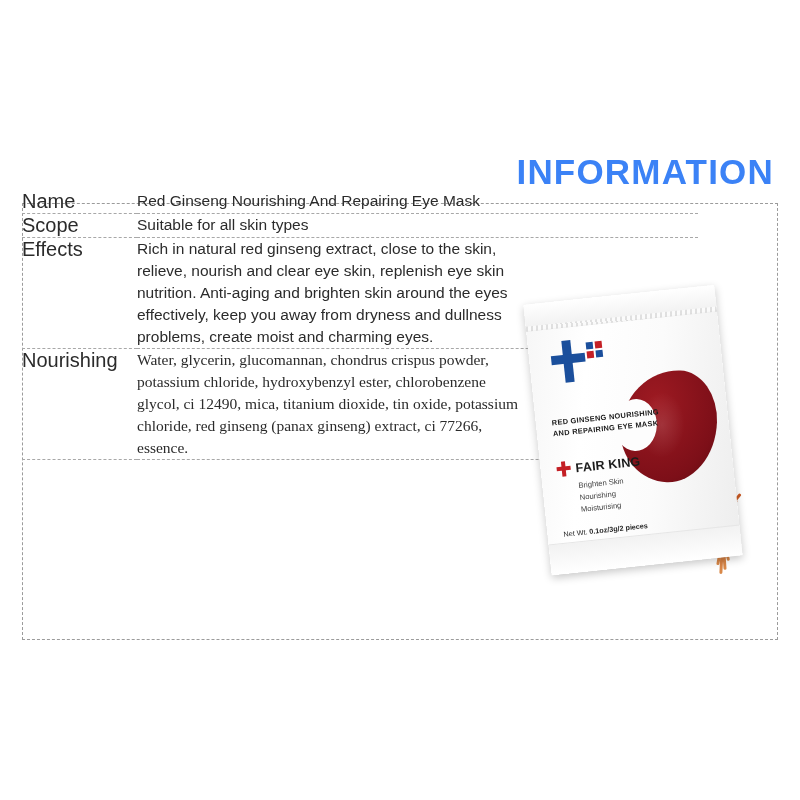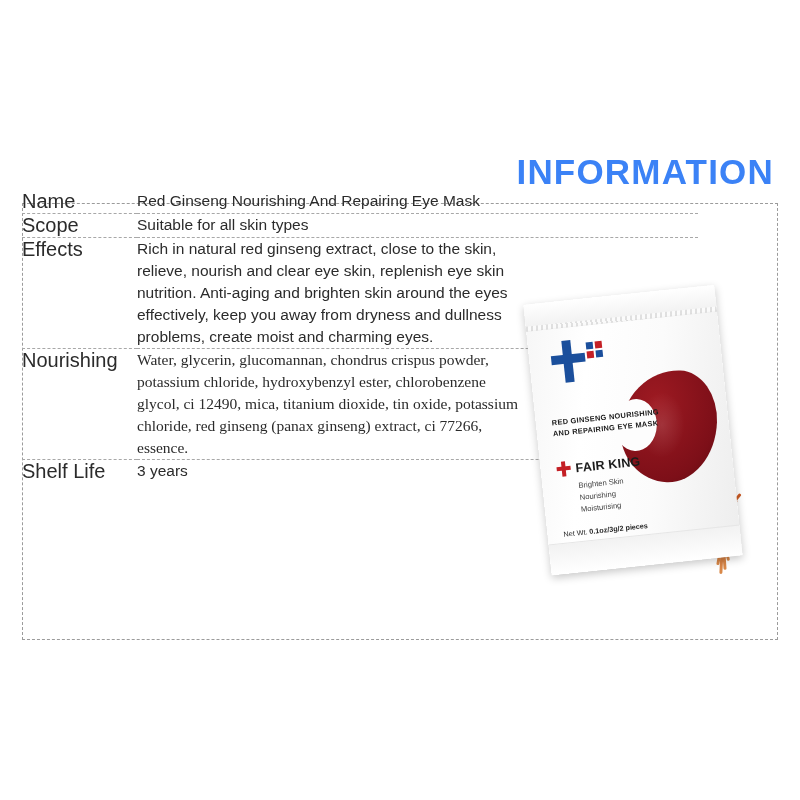--- a/index.html
+++ b/index.html
@@ -293,26 +293,20 @@
       <td class="value narrow">
         <div class="val-inner">Rich in natural red ginseng extract, close to the skin, relieve, nourish and clear eye skin, replenish eye skin nutrition.  Anti-aging and brighten skin around the eyes effectively, keep you away from dryness and dullness problems, create moist and charming eyes.</div>
       </td>
     </tr>
     <tr class="row">
       <td class="label">Nourishing</td>
       <td class="value narrow">
         <div class="val-inner wide">Water, glycerin, glucomannan, chondrus crispus powder, potassium chloride, hydroxybenzyl ester, chlorobenzene glycol, ci 12490, mica, titanium dioxide, tin oxide, potassium chloride, red ginseng (panax ginseng) extract, ci 77266, essence.</div>
       </td>
     </tr>
-    <tr class="row last">
-      <td class="label">Shelf Life</td>
-      <td class="value">
-        <div class="val-inner">3 years</div>
-      </td>
-    </tr>
   </tbody>
     </table>
 
   <div class="product">
     <div class="ginseng">
       <div class="root"></div>
       <div class="fib" style="left:36px;top:38px;width:3px;height:58px;transform:rotate(-12deg);"></div>
       <div class="fib" style="left:40px;top:38px;width:3px;height:66px;transform:rotate(-4deg);"></div>
       <div class="fib" style="left:44px;top:38px;width:3px;height:70px;transform:rotate(3deg);"></div>
       <div class="fib" style="left:48px;top:38px;width:3px;height:62px;transform:rotate(10deg);"></div>

